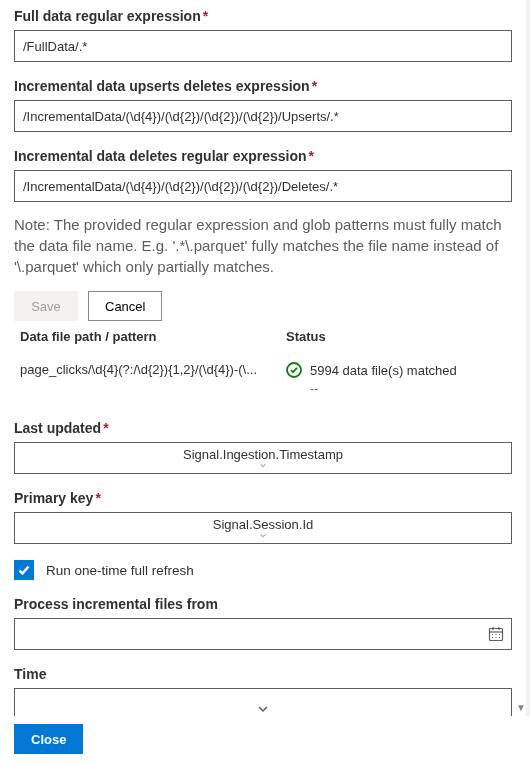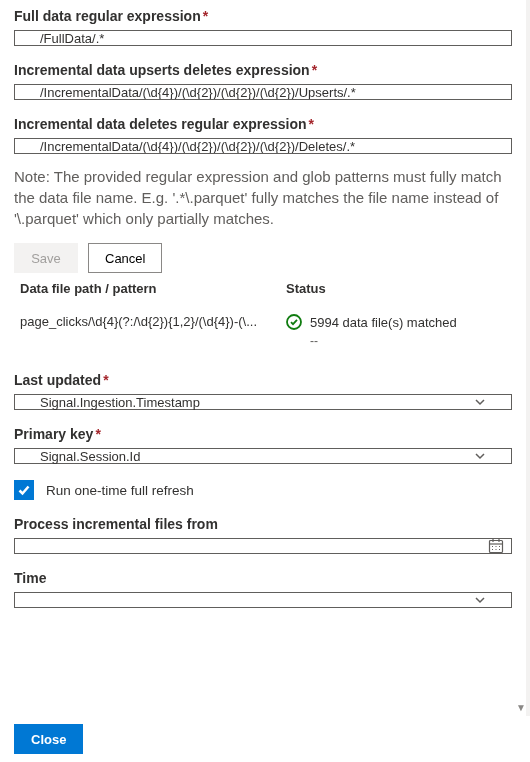--- a/index.html
+++ b/index.html
@@ -23,34 +23,35 @@
   .field-label {
     font-size: 14px;
     font-weight: 600;
     color: #323130;
     display: block;
     margin-bottom: 6px;
   }
   .required-star { color: #a4262c; margin-left: 2px; }
   .text-input, .select-input {
     width: 100%;
-    height: 16px;
+    height: 32px;
     border: 1px solid #605e5c;
-    padding: 4px 25px;
+    padding: 4px 8px;
     font-size: 13px;
     font-family: inherit;
     color: #323130;
     background: #fff;
   }
   .select-input {
     position: relative;
     display: flex;
     align-items: center;
     justify-content: center;
     cursor: pointer;
+    flex-direction: column;
   }
   .select-value { flex: 1; }
   .chevron {
     width: 12px; height: 12px;
     stroke: #605e5c; stroke-width: 1.5; fill: none;
   }
   .note-text {
     font-size: 15px;
     color: #605e5c;
     line-height: 1.4;

